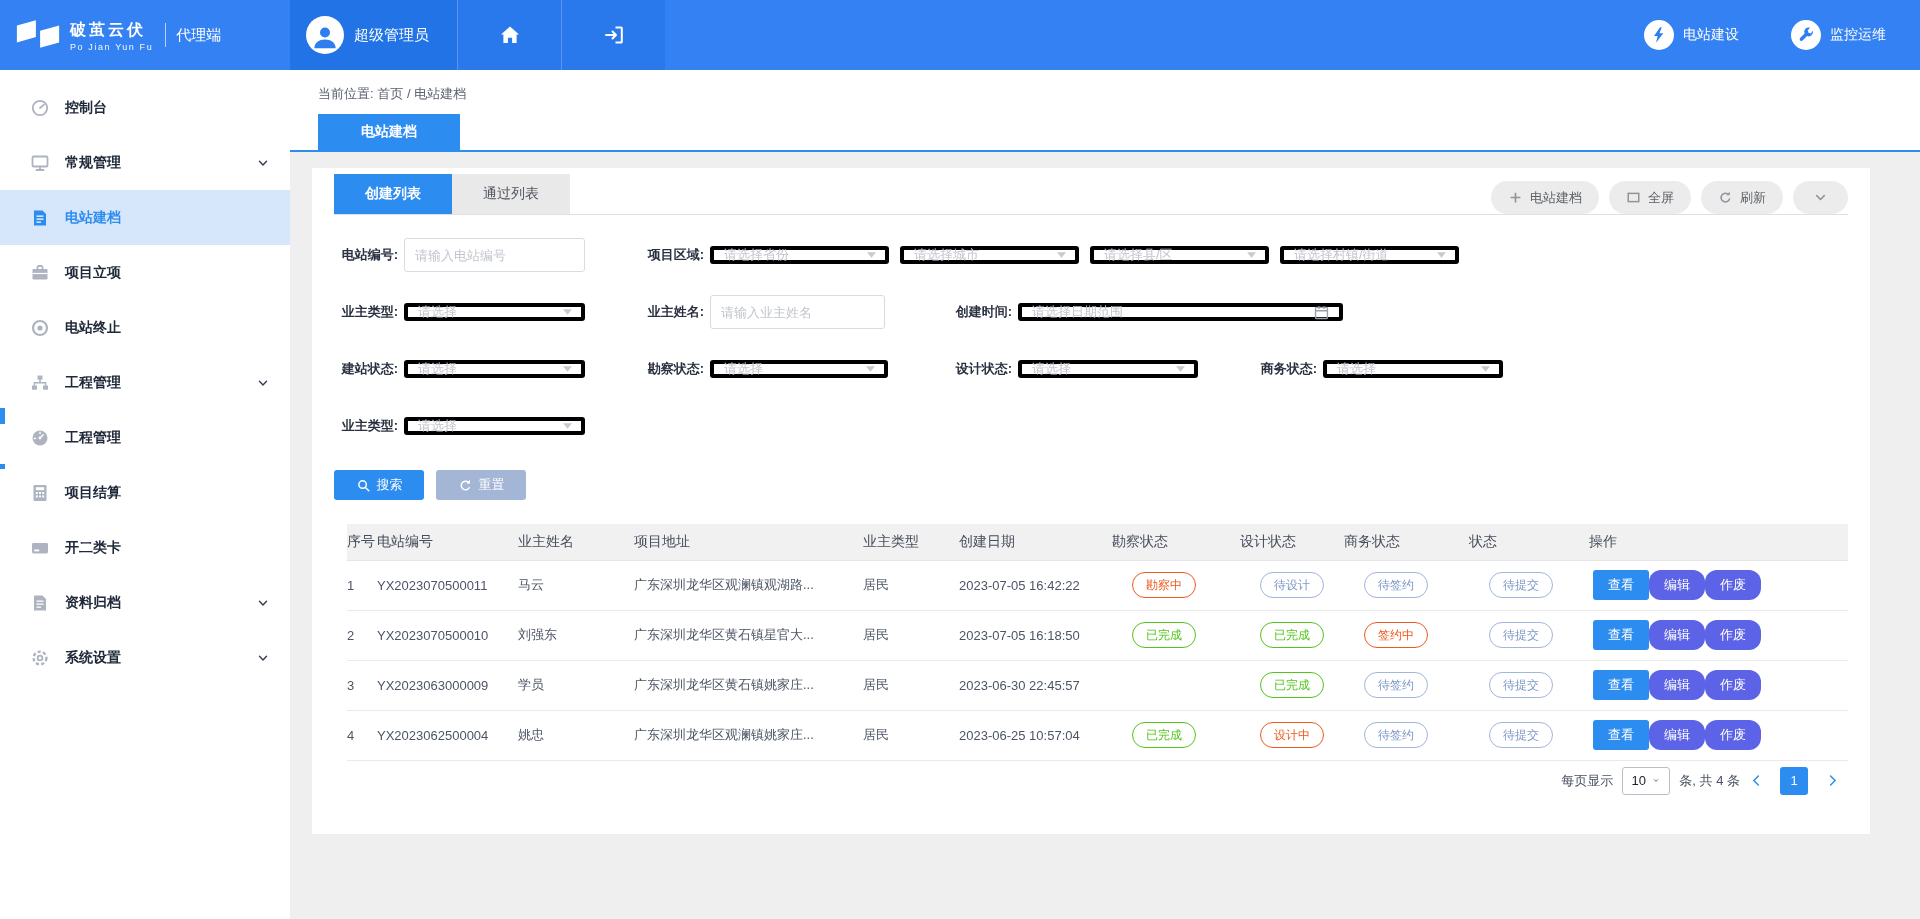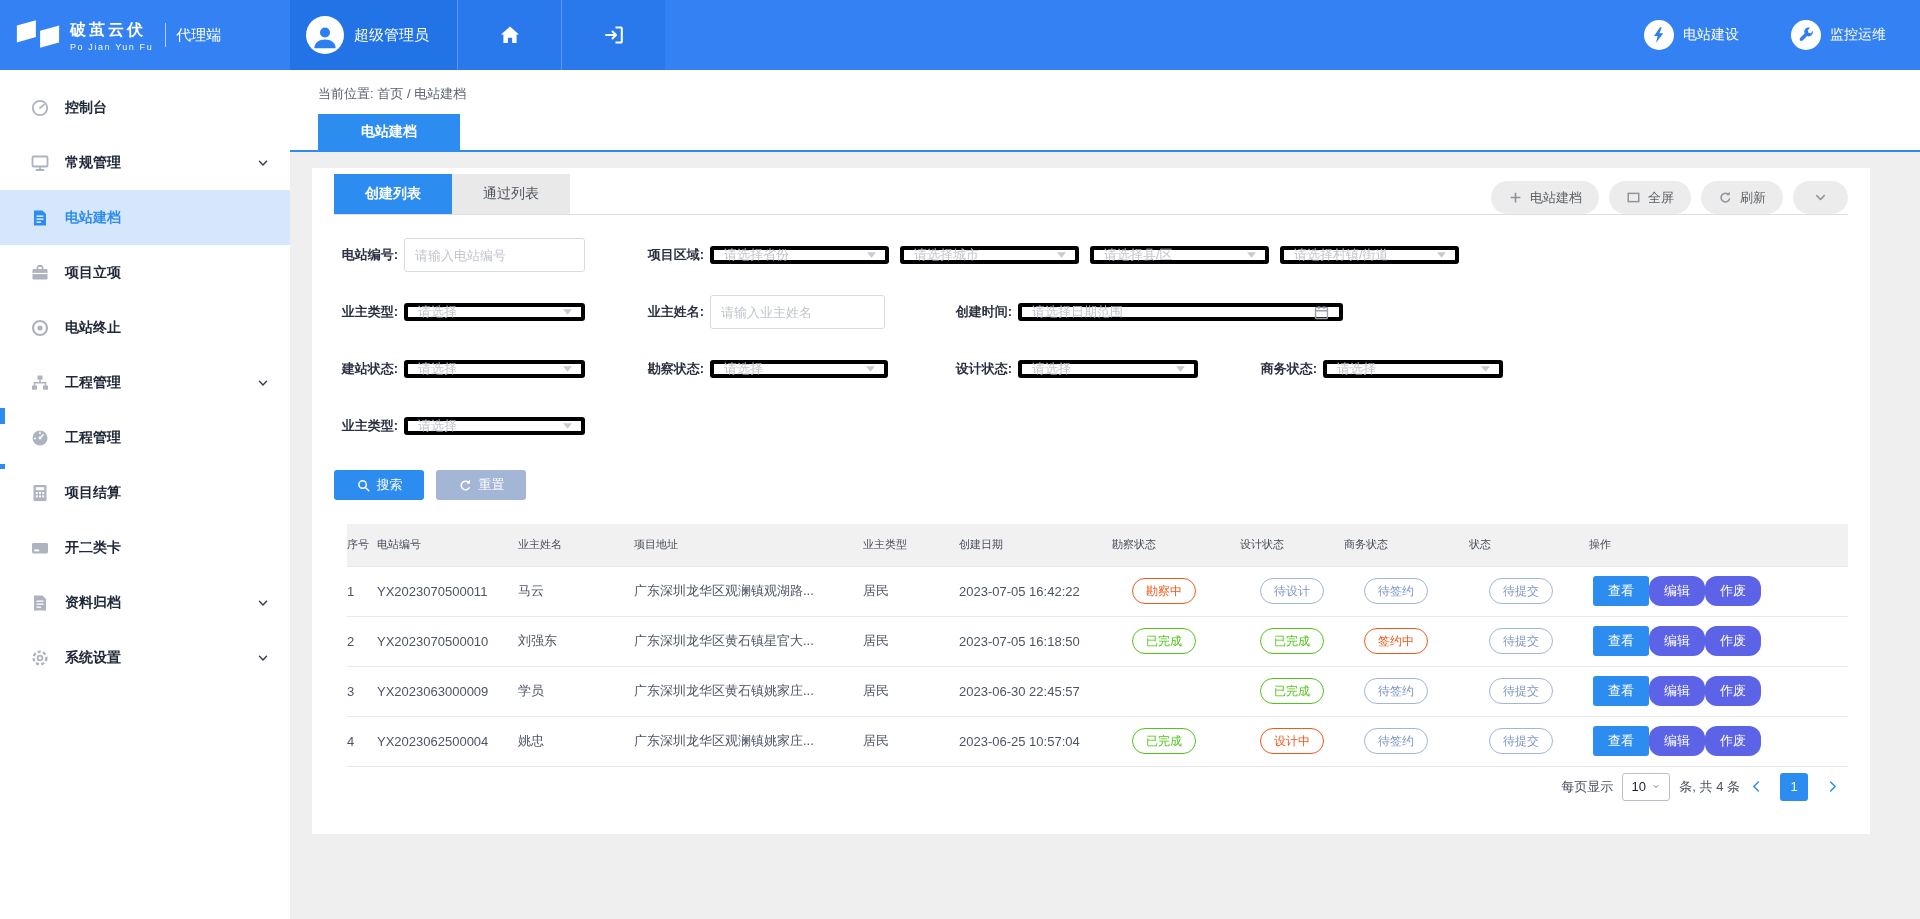--- a/index.html
+++ b/index.html
@@ -87,21 +87,21 @@
   .btn { height:30px; width:90px; border:none; border-radius:3px; color:#fff; font-size:13px;
          display:inline-flex; align-items:center; justify-content:center; gap:6px; cursor:pointer;
          font-family:"Liberation Sans",sans-serif; }
   .btn .b-ic { width:15px; height:15px; display:flex; }
   .btn .b-ic svg { width:15px; height:15px; }
   .btn-search { background:#2d8cf0; }
   .btn-reset { background:#a4b6d6; }
 
   
   table.grid { border-collapse:collapse; table-layout:fixed; width:1501px; margin-left:13px; }
-  table.grid th { background:#f1f1f2; height:42px; font-size:11px; font-weight:400; color:#464d5a;
+  table.grid th { background:#f1f1f2; height:36px; font-size:14px; font-weight:400; color:#464d5a;
                   text-align:left; white-space:nowrap; padding:0; }
   table.grid thead tr { border-bottom:1px solid #e4e6ea; }
   table.grid td { height:50px; font-size:13px; color:#4c5565; white-space:nowrap; overflow:hidden;
                   text-overflow:ellipsis; vertical-align:middle; padding:0; }
   table.grid tbody tr { border-bottom:1px solid #e8eaec; }
   .badge { display:inline-block; min-width:64px; height:26px; line-height:24px; border:1px solid;
            border-radius:13px; font-size:12px; text-align:center; padding:0 7px; margin-left:20px; background:#fff; }
   .badge.progress { color:#ed5a1c; border-color:#ed5a1c; }
   .badge.done { color:#52c41a; border-color:#52c41a; }
   .badge.pending { color:#7e97c7; border-color:#a2b5da; }

